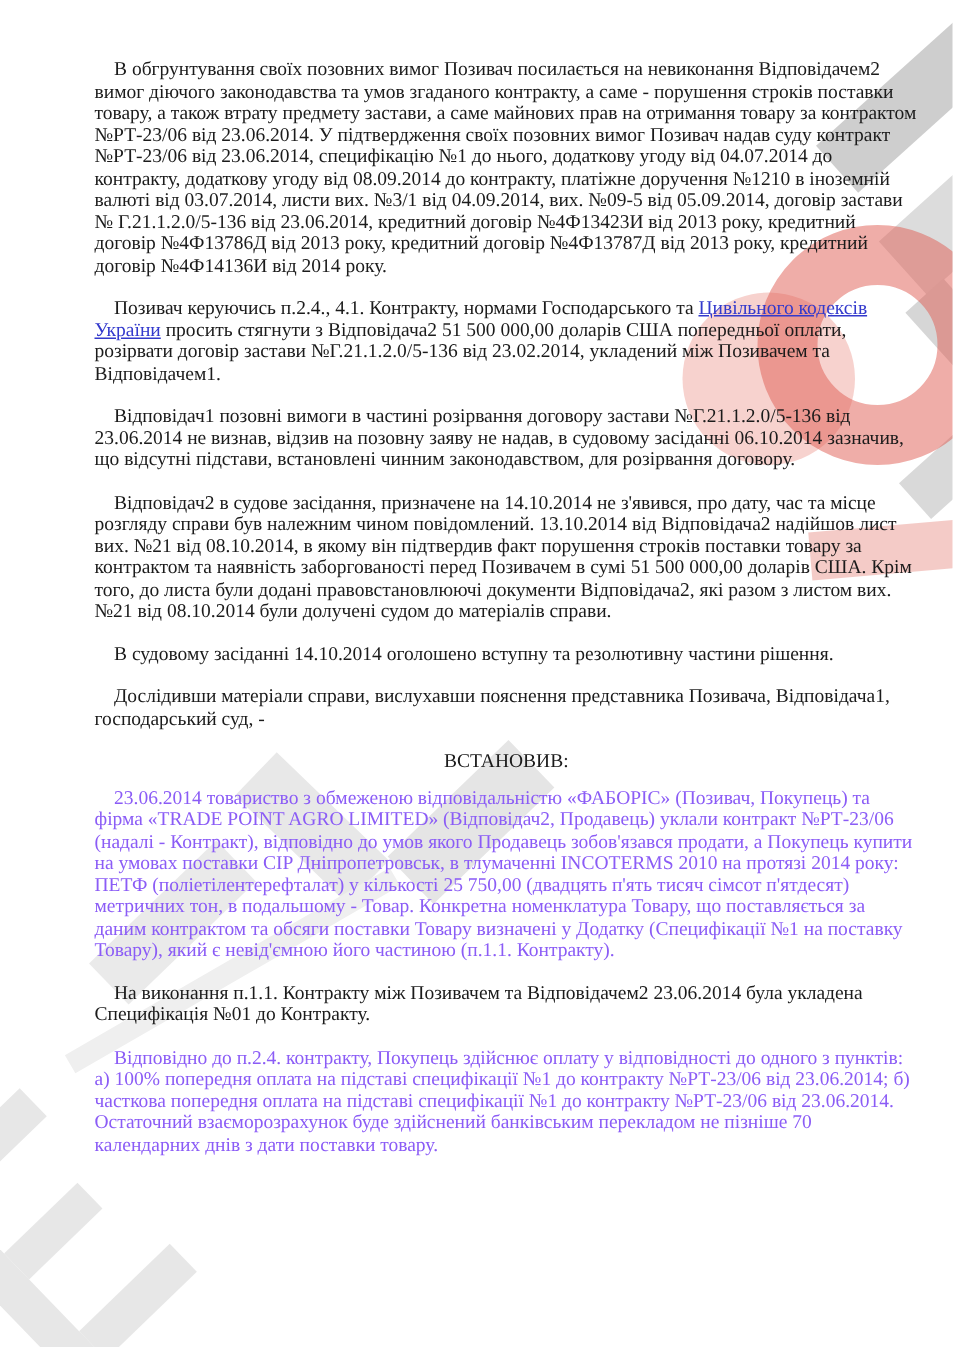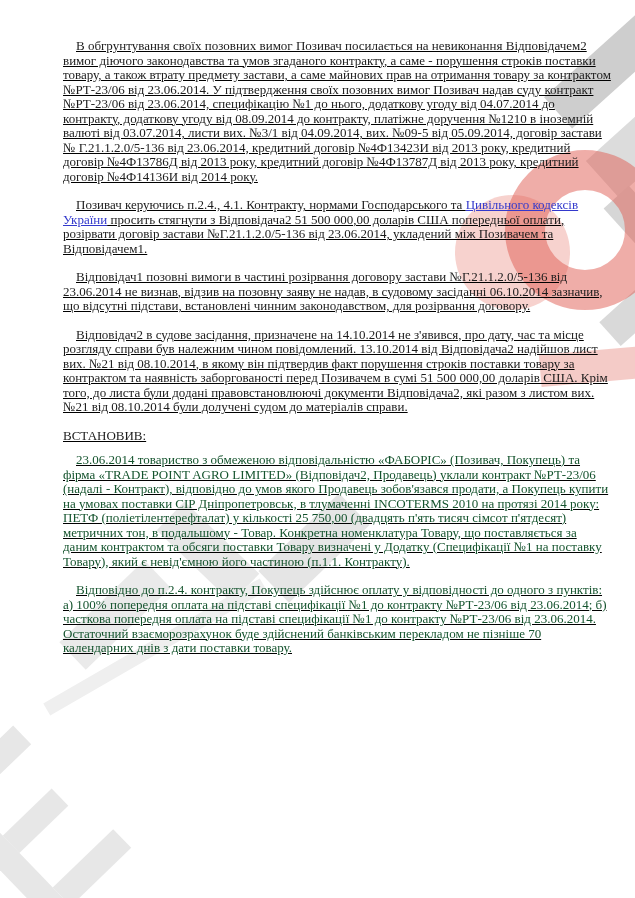--- a/index.html
+++ b/index.html
@@ -6,21 +6,20 @@
   body {
     width: 635px; height: 898px;
     background: #ffffff;
     font-family: "Liberation Serif", "DejaVu Serif", serif;
   }
   .page {
     position: relative;
     width: 635px; height: 898px;
     background: #ffffff;
     overflow: hidden;
-    text-decoration: underline;
   }
   
   .wm { position: absolute; inset: 0; z-index: 1; pointer-events: none; }
   .wm div { position: absolute; }
   .wm-tr1 { left: 542px; top: 50px;  width: 125px; height: 42px; background: #cecece; transform: rotate(-42deg); }
   .wm-tr2 { left: 584px; top: 108px; width: 140px; height: 48px; background: #dcdcdc; transform: rotate(-42deg); }
   .wm-r1  { left: 602px; top: 212px; width: 86px;  height: 34px; background: #d6d6d6; transform: rotate(48deg); }
   .wm-r2  { left: 600px; top: 292px; width: 78px;  height: 32px; background: #d9d9d9; transform: rotate(-42deg); }
   .wm-ring {
     left: 505px; top: 150px; width: 160px; height: 160px;
@@ -45,24 +44,24 @@
   
   .content {
     position: relative; z-index: 2;
     padding: 39px 23px 0 63px;
     font-size: 13px; line-height: 14.5px;
     color: #1b1b1b;
     text-align: left;
   }
   .content p { margin: 0 0 14px 0; text-indent: 13px; }
   .content p.heading {
-    text-indent: 0;
+    text-align: center; text-indent: 0;
     margin: 13px 0 10px 0;
   }
-  .content p.red { color: #14532d; }
+  .content p.red { color: #8b5cf6; }
   a.doc-link { color: #3339cc; text-decoration: underline; cursor: pointer; }
 </style>
 </head>
 <body>
 
 <div class="page">
 
   <div class="wm">
     <div class="wm-tr1"></div>
     <div class="wm-tr2"></div>
@@ -79,29 +78,32 @@
       <div class="wm-e-spine"></div>
       <div class="wm-e-arm1"></div>
       <div class="wm-e-arm2"></div>
       <div class="wm-e-arm3"></div>
     </div>
   </div>
 
   <div class="content">
     <p>В обгрунтування своїх позовних вимог Позивач посилається на невиконання Відповідачем2 вимог діючого законодавства та умов згаданого контракту, а саме - порушення строків поставки товару, а також втрату предмету застави, а саме майнових прав на отримання товару за контрактом №РТ-23/06 від 23.06.2014. У підтвердження своїх позовних вимог Позивач надав суду контракт №РТ-23/06  від 23.06.2014, специфікацію №1 до нього, додаткову угоду від 04.07.2014 до контракту, додаткову угоду від 08.09.2014 до контракту, платіжне доручення №1210 в іноземній валюті від 03.07.2014, листи вих. №3/1 від 04.09.2014, вих. №09-5 від 05.09.2014, договір застави № Г.21.1.2.0/5-136 від 23.06.2014, кредитний договір №4Ф13423И від 2013 року, кредитний договір №4Ф13786Д від 2013 року, кредитний договір №4Ф13787Д від 2013 року, кредитний договір №4Ф14136И від 2014 року.</p>
 
-    <p><span>Позивач керуючись п.2.4., 4.1. Контракту,  нормами Господарського та </span><a class="doc-link">Цивільного кодексів України</a><span> просить стягнути з Відповідача2 51 500 000,00 доларів США попередньої оплати, розірвати договір застави №Г.21.1.2.0/5-136 від 23.06.2014, укладений між Позивачем та Відповідачем1.</span></p>
+    <p><span>Позивач керуючись п.2.4., 4.1. Контракту,  нормами Господарського та </span><a class="doc-link">Цивільного кодексів України</a><span> просить стягнути з Відповідача2 51 500 000,00 доларів США попередньої оплати, розірвати договір застави №Г.21.1.2.0/5-136 від 23.02.2014, укладений між Позивачем та Відповідачем1.</span></p>
 
     <p>Відповідач1 позовні вимоги  в частині розірвання договору застави №Г.21.1.2.0/5-136 від 23.06.2014 не визнав, відзив на позовну заяву не надав, в судовому засіданні 06.10.2014 зазначив, що відсутні підстави, встановлені чинним законодавством, для розірвання договору.</p>
 
     <p>Відповідач2 в судове засідання, призначене на 14.10.2014 не з'явився, про дату, час та місце розгляду справи був належним чином повідомлений. 13.10.2014 від Відповідача2 надійшов лист вих. №21 від 08.10.2014, в якому він підтвердив факт порушення строків поставки товару за контрактом та наявність заборгованості перед Позивачем в сумі 51 500 000,00 доларів США. Крім того, до листа були додані правовстановлюючі документи Відповідача2, які разом з листом вих. №21 від 08.10.2014 були долучені судом до матеріалів справи.</p>
 
+    <p>В судовому засіданні 14.10.2014 оголошено вступну та резолютивну частини рішення.</p>
 
+    <p>Дослідивши матеріали справи, вислухавши пояснення представника Позивача, Відповідача1,  господарський суд, -</p>
 
     <p class="heading">ВСТАНОВИВ:</p>
 
     <p class="red">23.06.2014 товариство з обмеженою відповідальністю «ФАБОРІС» (Позивач, Покупець) та фірма «TRADE POINT AGRO LIMITED» (Відповідач2, Продавець) уклали контракт №РТ-23/06 (надалі - Контракт), відповідно до умов якого Продавець зобов'язався продати, а Покупець купити на умовах поставки CIP Дніпропетровськ, в тлумаченні  INCOTERMS 2010 на протязі 2014 року: ПЕТФ (поліетілентерефталат) у кількості 25 750,00 (двадцять п'ять тисяч сімсот п'ятдесят) метричних тон, в подальшому - Товар. Конкретна номенклатура Товару, що поставляється за даним контрактом та обсяги поставки Товару визначені у Додатку (Специфікації №1 на поставку Товару), який є невід'ємною його частиною (п.1.1. Контракту).</p>
 
+    <p>На виконання п.1.1. Контракту між Позивачем та Відповідачем2 23.06.2014 була укладена Специфікація №01 до Контракту.</p>
 
     <p class="red">Відповідно до п.2.4. контракту, Покупець здійснює оплату у відповідності до одного з пунктів: а) 100% попередня оплата на підставі специфікації №1 до контракту №РТ-23/06 від 23.06.2014; б) часткова попередня оплата на підставі специфікації №1 до контракту №РТ-23/06 від 23.06.2014. Остаточний взаєморозрахунок буде здійснений банківським перекладом не пізніше 70 календарних днів з дати поставки товару.</p>
   </div>
 
 </div>
 
 </body></html>

